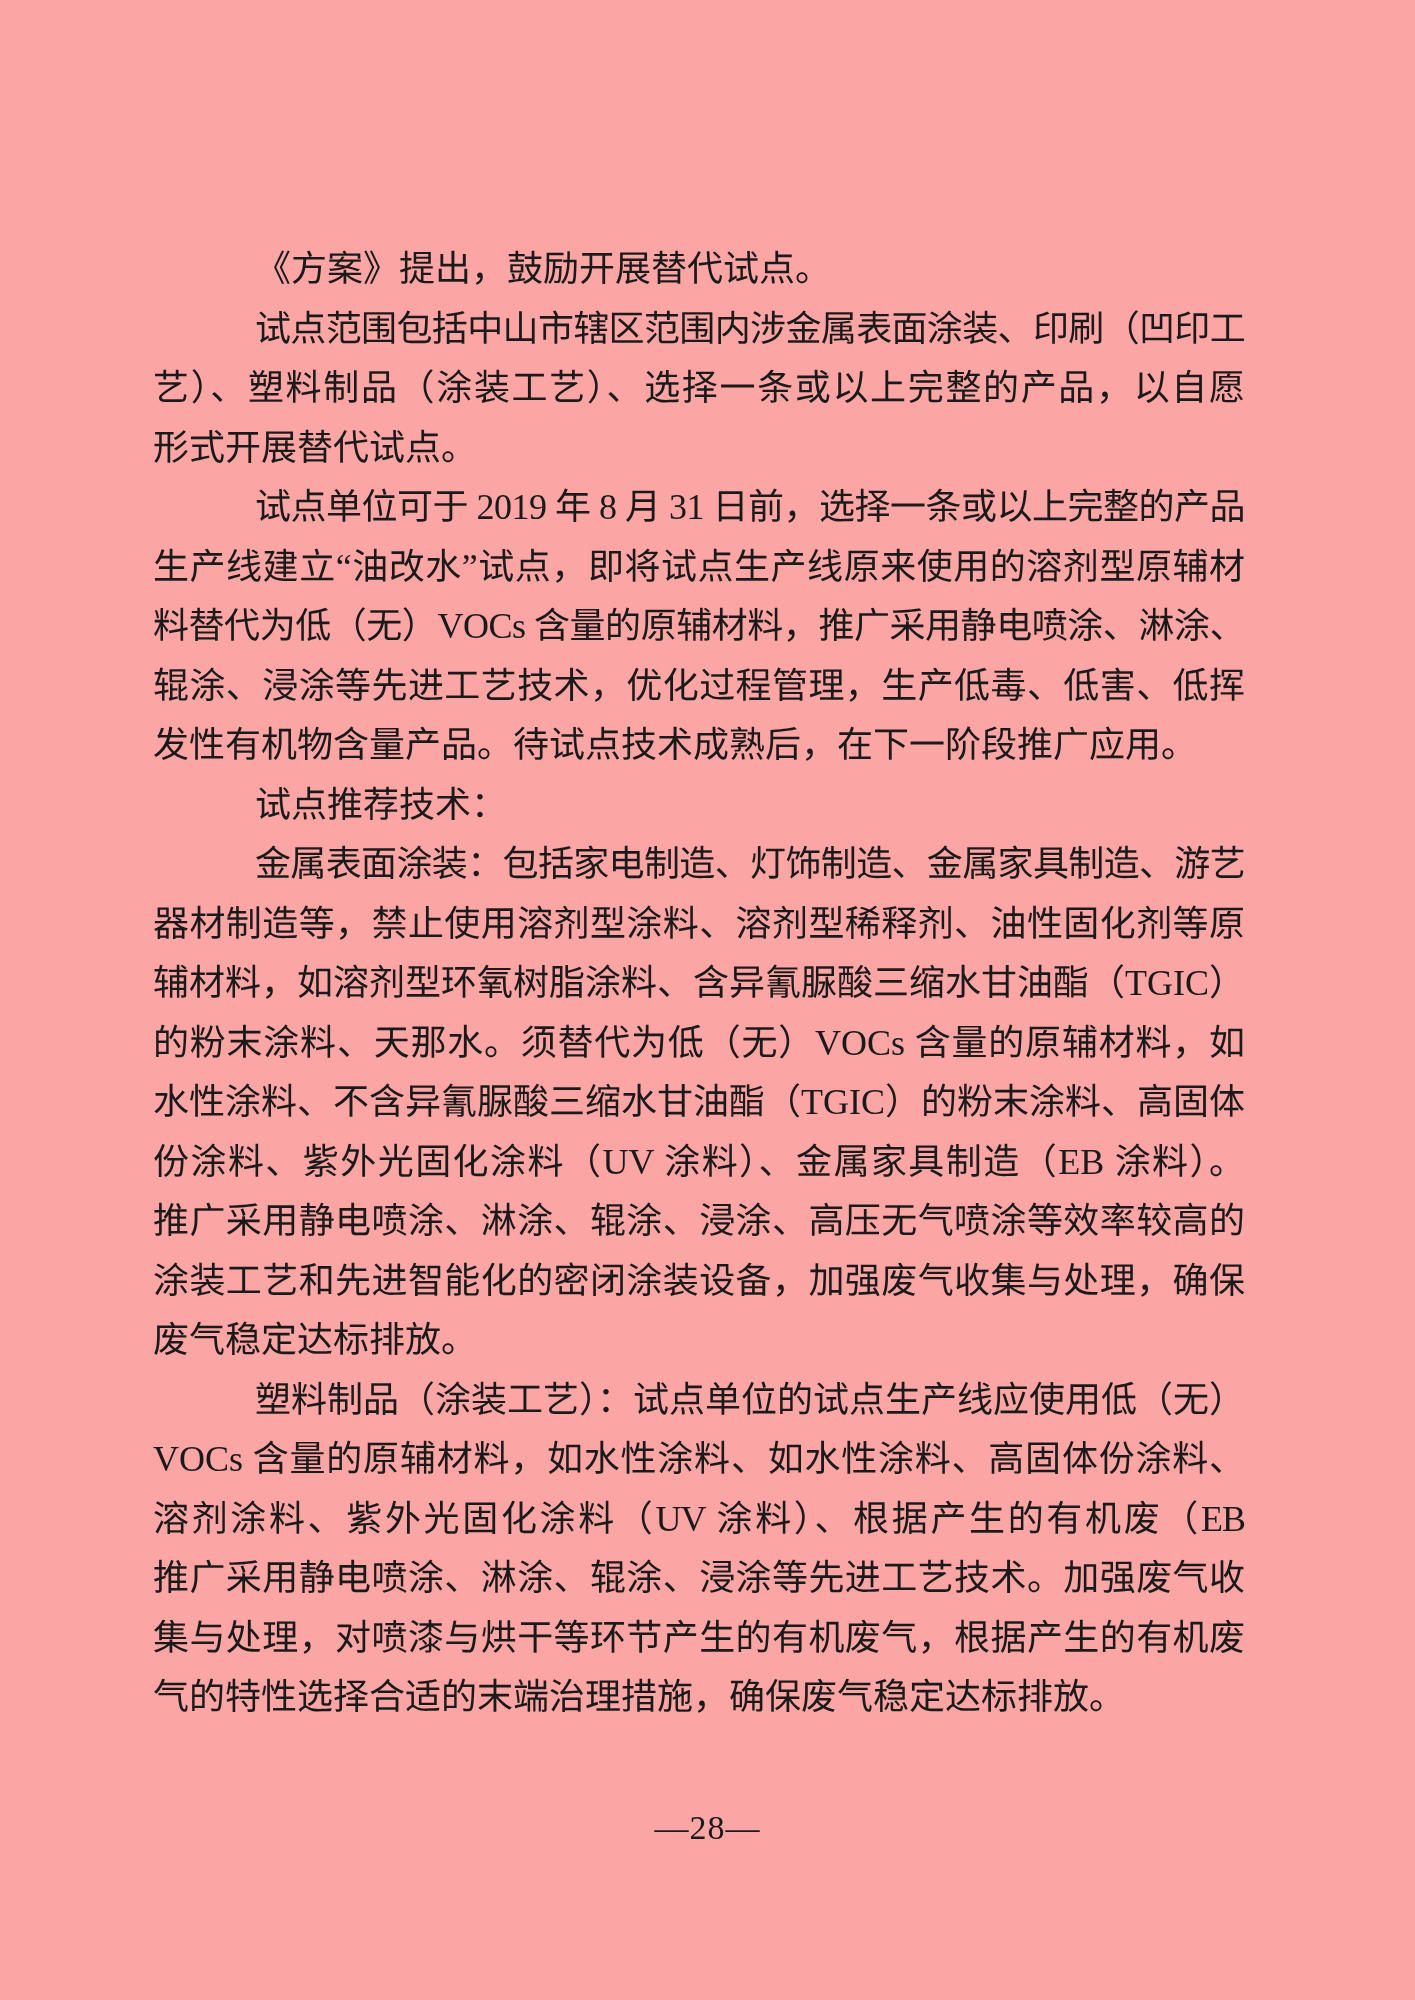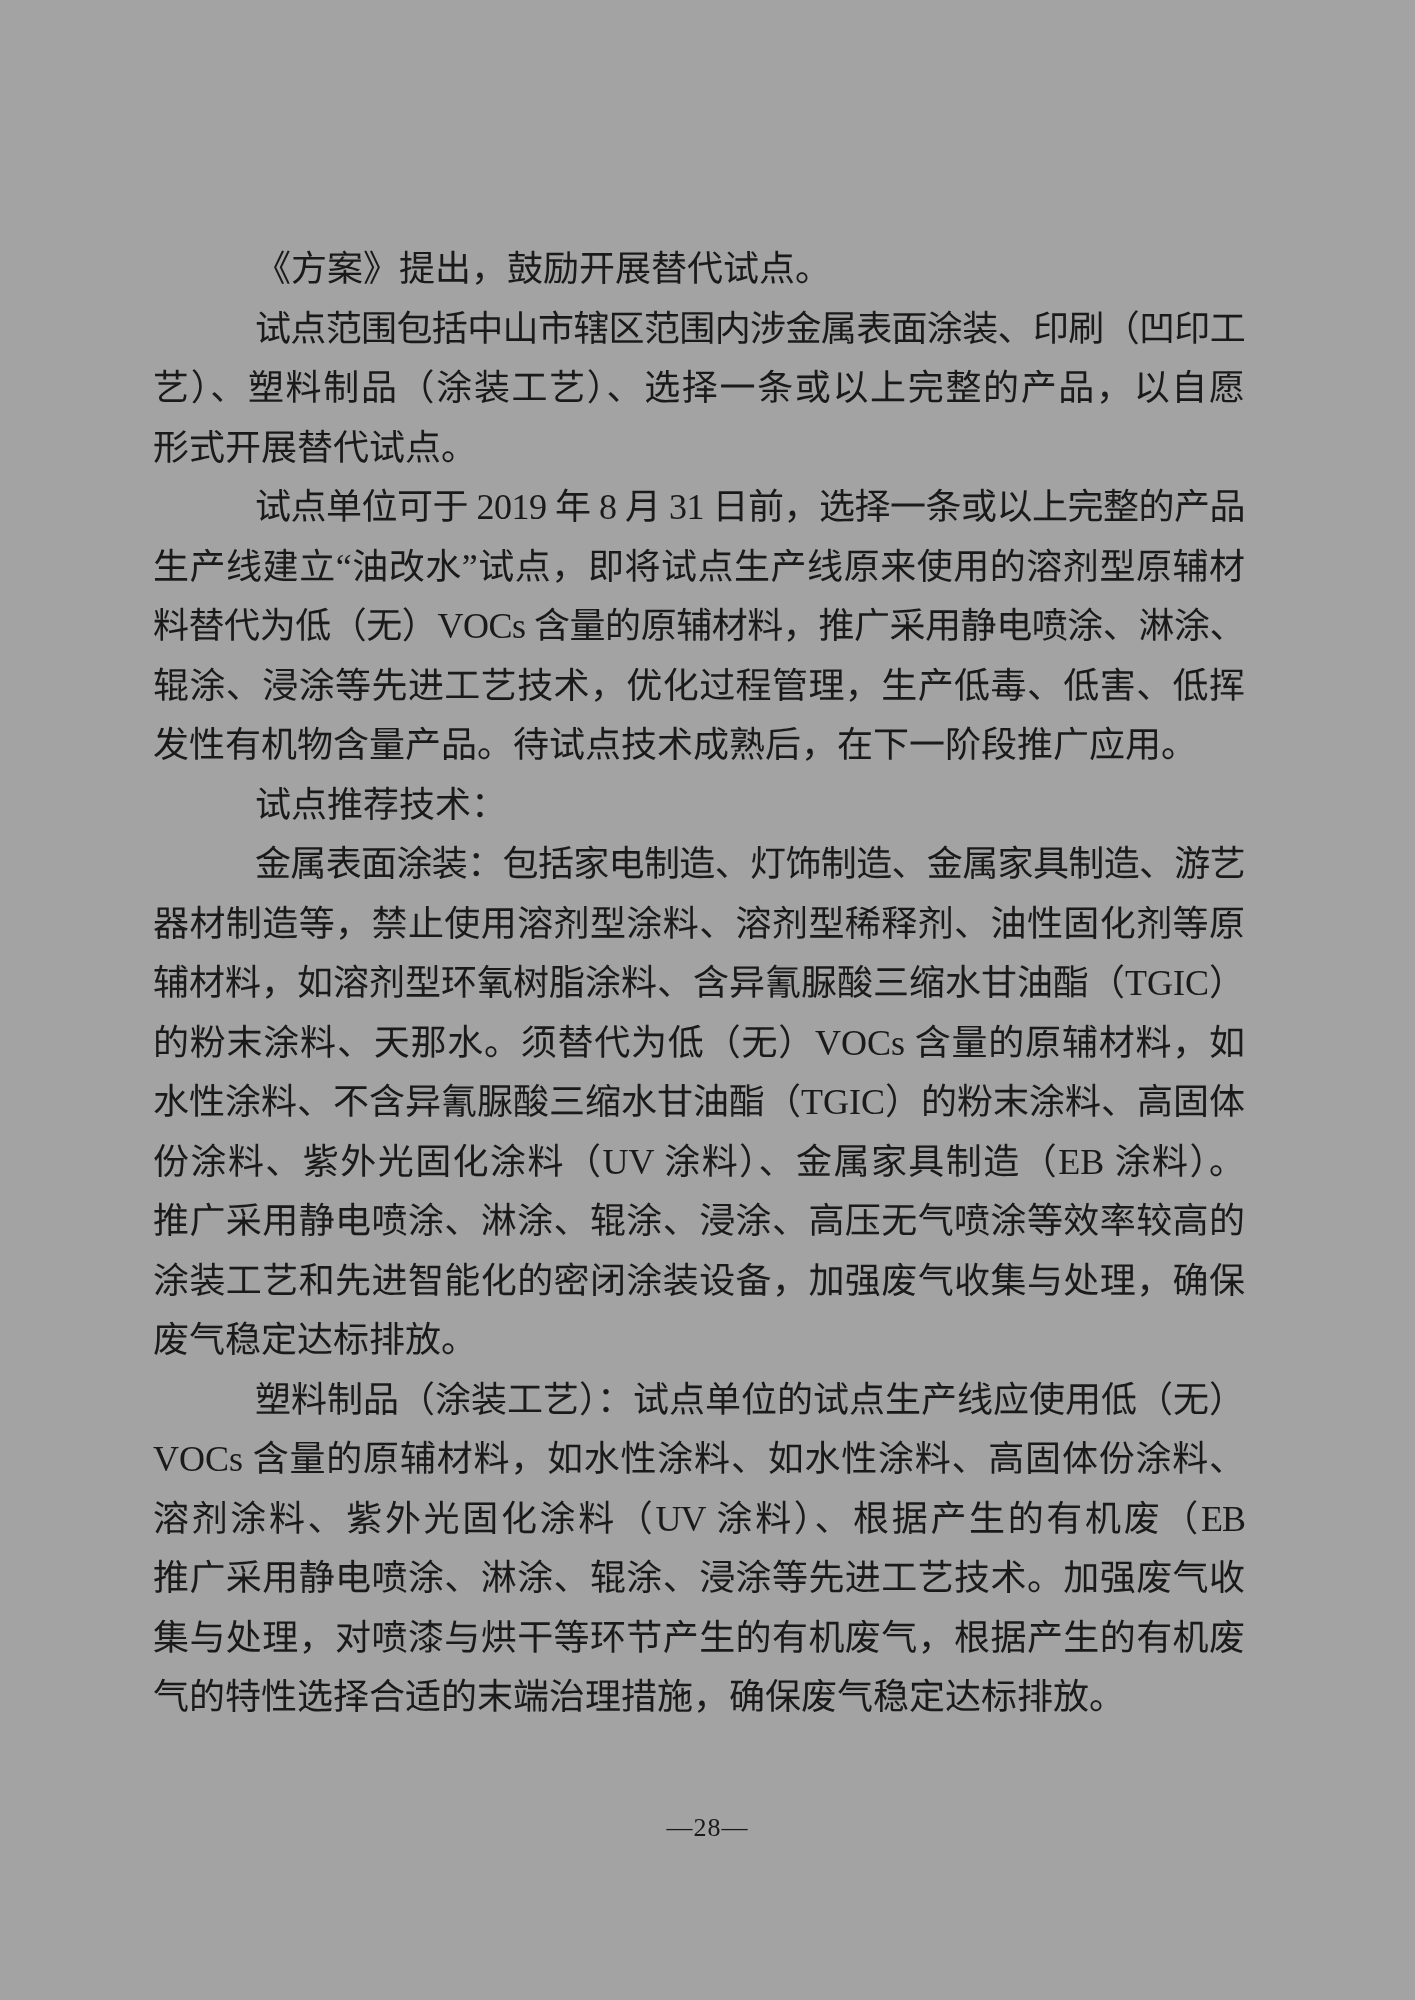--- a/index.html
+++ b/index.html
@@ -40,30 +40,30 @@
     text-indent: 102px;
   }
   .page-footer {
     position: absolute;
     left: 0;
     top: 1806px;
     width: 100%;
     text-align: center;
   }
   .page-number {
-    font-size: 26px;
+    font-size: 34px;
     line-height: 44px;
     letter-spacing: 1px;
     color: #1a1a1a;
   }
 </style>
 </head>
 <body>
 
-<div class="page" style="background: #a3a3a3; color: rgb(26, 26, 26);">
+<div class="page" style="background: #fca5a5; color: rgb(26, 26, 26);">
   <div class="doc-body">
       <div class="doc-line indent para-end">《方案》提出，鼓励开展替代试点。</div>
       <div class="doc-line indent" style="letter-spacing: -0.75px;">试点范围包括中山市辖区范围内涉金属表面涂装、印刷（凹印工</div>
       <div class="doc-line">艺）、塑料制品（涂装工艺）、选择一条或以上完整的产品，以自愿</div>
       <div class="doc-line para-end">形式开展替代试点。</div>
       <div class="doc-line indent" style="letter-spacing: -0.5px;">试点单位可于 2019 年 8 月 31 日前，选择一条或以上完整的产品</div>
       <div class="doc-line">生产线建立“油改水”试点，即将试点生产线原来使用的溶剂型原辅材</div>
       <div class="doc-line" style="letter-spacing: -0.5px;">料替代为低（无）VOCs 含量的原辅材料，推广采用静电喷涂、淋涂、</div>
       <div class="doc-line">辊涂、浸涂等先进工艺技术，优化过程管理，生产低毒、低害、低挥</div>
       <div class="doc-line para-end">发性有机物含量产品。待试点技术成熟后，在下一阶段推广应用。</div>

